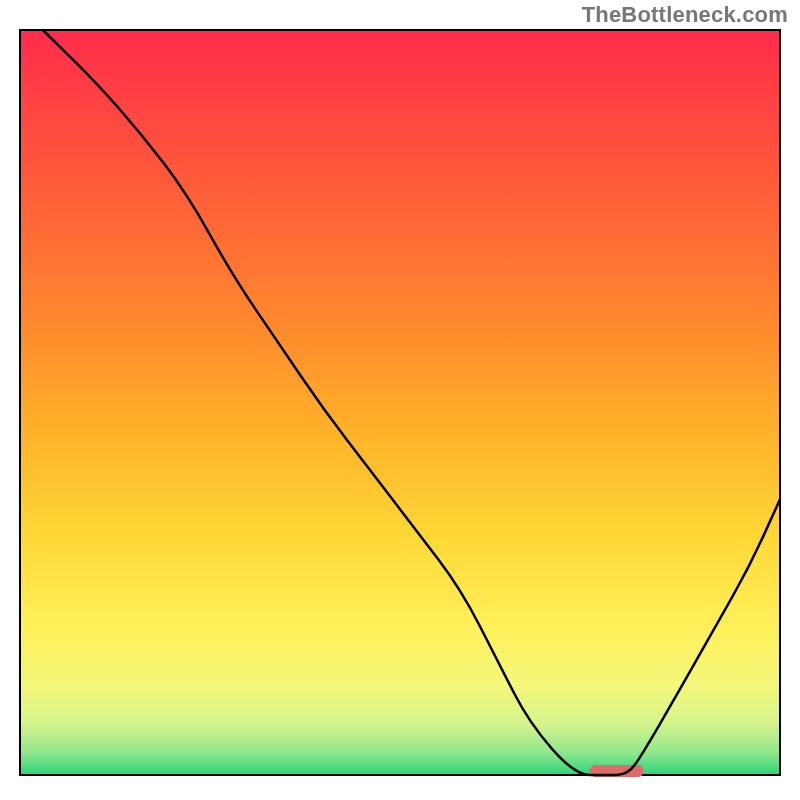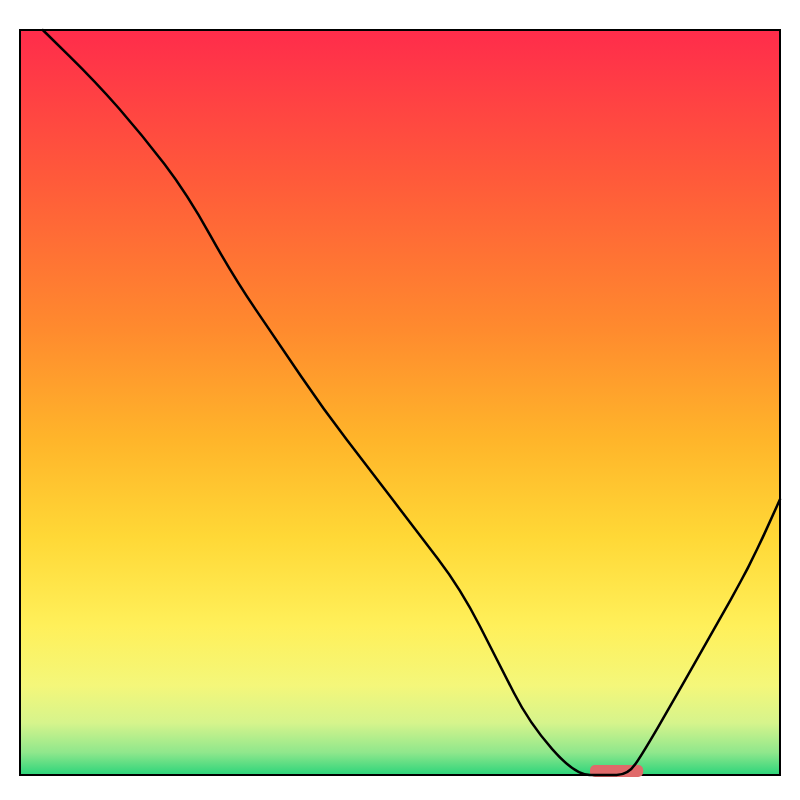--- a/index.html
+++ b/index.html
@@ -25,20 +25,21 @@
     letter-spacing: 0.2px;
   }
   svg {
     display: block;
   }
 </style>
 </head>
 <body>
 
 <div class="chart-wrap">
+  <div class="watermark">TheBottleneck.com</div>
   <svg id="chart-svg" width="800" height="800" viewBox="0 0 800 800">
     <defs>
       <linearGradient id="bg-grad" x1="0" y1="0" x2="0" y2="1">
           <stop offset="0%" stop-color="#ff2c4b"></stop>
           <stop offset="20%" stop-color="#ff5a3a"></stop>
           <stop offset="40%" stop-color="#ff8a2e"></stop>
           <stop offset="55.00000000000001%" stop-color="#ffb52a"></stop>
           <stop offset="68%" stop-color="#ffd836"></stop>
           <stop offset="80%" stop-color="#fff05a"></stop>
           <stop offset="88%" stop-color="#f4f77a"></stop>

